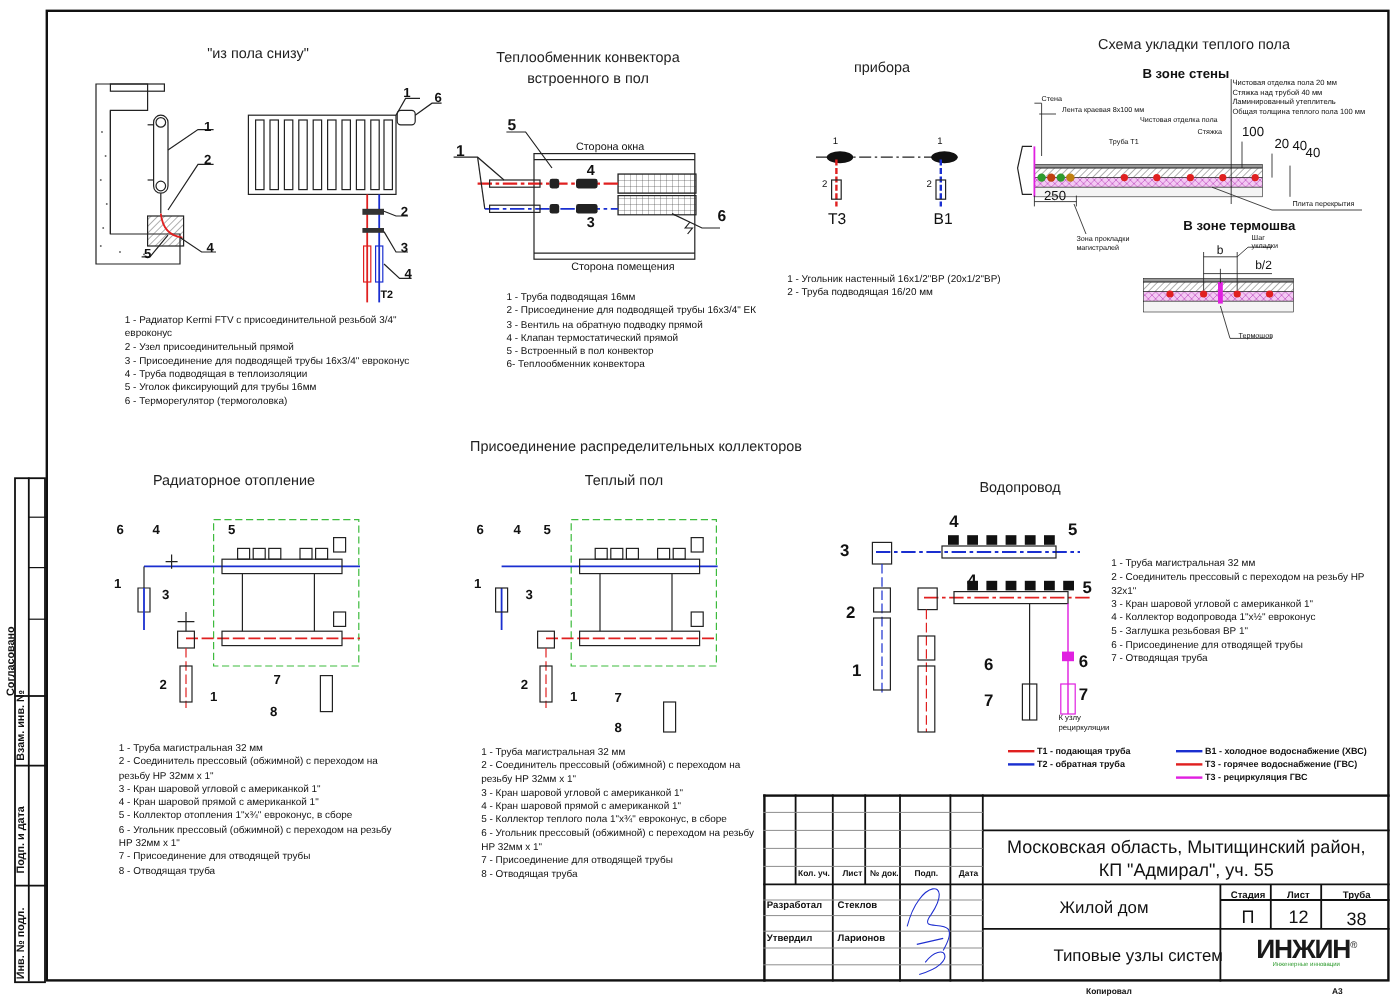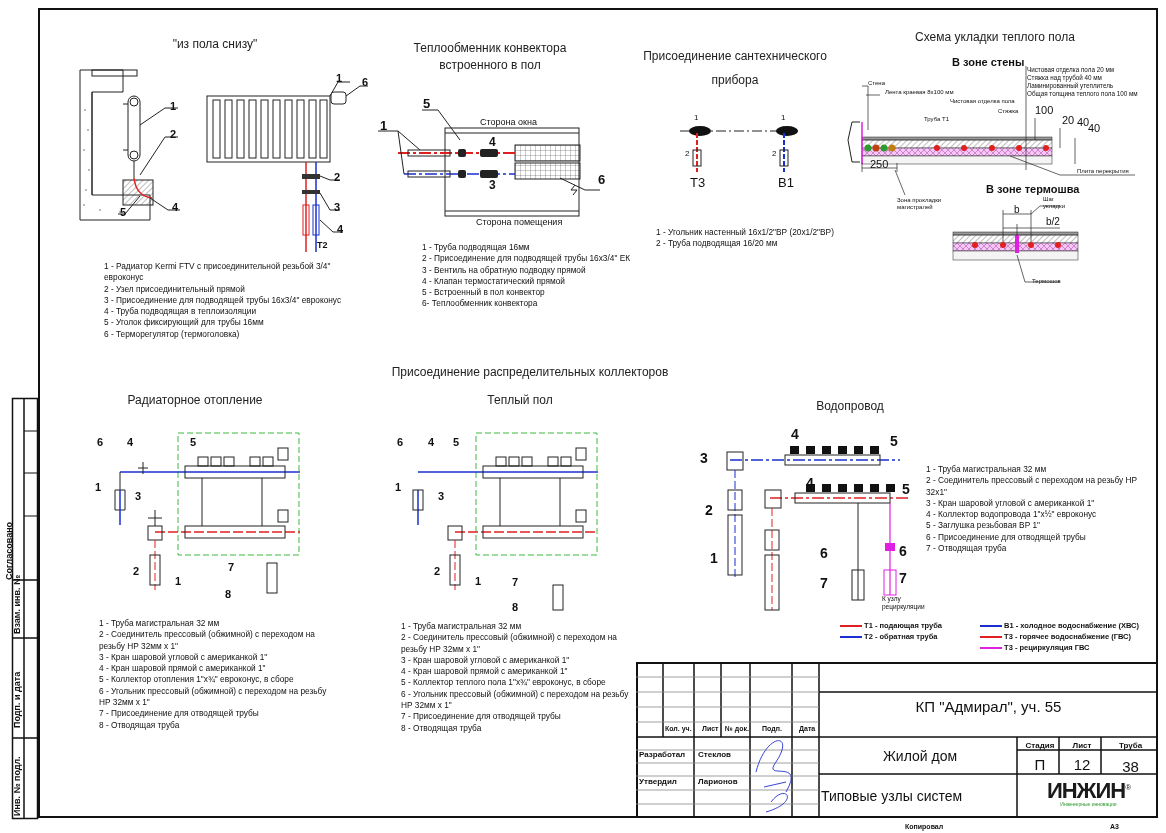--- a/index.html
+++ b/index.html
@@ -165,21 +165,20 @@
 <div class="abs legend" style="left:422px;top:242px;">
   <div>1 - Труба подводящая 16мм</div>
   <div>2 - Присоединение для подводящей трубы 16х3/4" ЕК</div>
   <div>3 - Вентиль на обратную подводку прямой</div>
   <div>4 - Клапан термостатический прямой</div>
   <div>5 - Встроенный в пол конвектор</div>
   <div>6- Теплообменник конвектора</div>
 </div>
 
 <div class="abs title" style="left:640px;top:44px;width:190px;line-height:24px;">
-  <div>Присоединение сантехнического</div>
   <div>прибора</div>
 </div>
 <svg style="left:0;top:0" width="1166" height="833">
   <line x1="680" y1="131" x2="800" y2="131" stroke="#222" stroke-dasharray="10 3 2 3"></line>
   <ellipse cx="700" cy="131" rx="11" ry="5" fill="#111"></ellipse>
   <ellipse cx="787" cy="131" rx="11" ry="5" fill="#111"></ellipse>
   <line x1="697" y1="133" x2="697" y2="172" stroke="#e02020" stroke-width="2" stroke-dasharray="5 2"></line>
   <line x1="784" y1="133" x2="784" y2="172" stroke="#1a2fd0" stroke-width="2" stroke-dasharray="5 2"></line>
   <rect x="693" y="150" width="8" height="16" fill="none" stroke="#222"></rect>
   <rect x="780" y="150" width="8" height="16" fill="none" stroke="#222"></rect>
@@ -519,24 +518,25 @@
   <div class="cell sm" style="left:27px;top:61px;font-size:7px;">Кол. уч.</div>
   <div class="cell sm" style="left:64px;top:61px;font-size:7px;">Лист</div>
   <div class="cell sm" style="left:87px;top:61px;font-size:7px;">№ док.</div>
   <div class="cell sm" style="left:124px;top:61px;font-size:7px;">Подп.</div>
   <div class="cell sm" style="left:161px;top:61px;font-size:7px;">Дата</div>
   <div class="cell sm" style="left:1px;top:86px;">Разработал</div>
   <div class="cell sm" style="left:60px;top:86px;">Стеклов</div>
   <div class="cell sm" style="left:1px;top:113px;">Утвердил</div>
   <div class="cell sm" style="left:60px;top:113px;">Ларионов</div>
   <div class="cell big" style="left:183px;top:33px;width:335px;text-align:center;line-height:19px;">
+    <div>Московская область, Мытищинский район,</div>
     <div>КП "Адмирал", уч. 55</div>
   </div>
   <div class="cell" style="left:183px;top:84px;width:198px;text-align:center;font-size:14px;">Жилой дом</div>
-  <div class="cell" style="left:183px;top:124px;width:198px;text-align:left;font-size:14px;">Типовые узлы систем</div>
+  <div class="cell" style="left:183px;top:124px;width:198px;text-align:right;font-size:14px;">Типовые узлы систем</div>
   <div class="cell sm" style="left:381px;top:77px;width:42px;text-align:center;">Стадия</div>
   <div class="cell sm" style="left:423px;top:77px;width:42px;text-align:center;">Лист</div>
   <div class="cell sm" style="left:465px;top:77px;width:55px;text-align:center;">Труба</div>
   <div class="cell big" style="left:381px;top:92px;width:42px;text-align:center;">П</div>
   <div class="cell big" style="left:423px;top:92px;width:42px;text-align:center;">12</div>
   <div class="cell big" style="left:465px;top:94px;width:55px;text-align:center;">38</div>
   <div class="cell" style="left:381px;top:114px;width:139px;text-align:center;">
     <div class="logo"><span>ИНЖИН</span><sup style="font-size:8px;font-weight:normal;">®</sup></div>
     <div style="font-size:5px;color:#2e9b2e;margin-top:-3px;">Инженерные инновации</div>
   </div>

